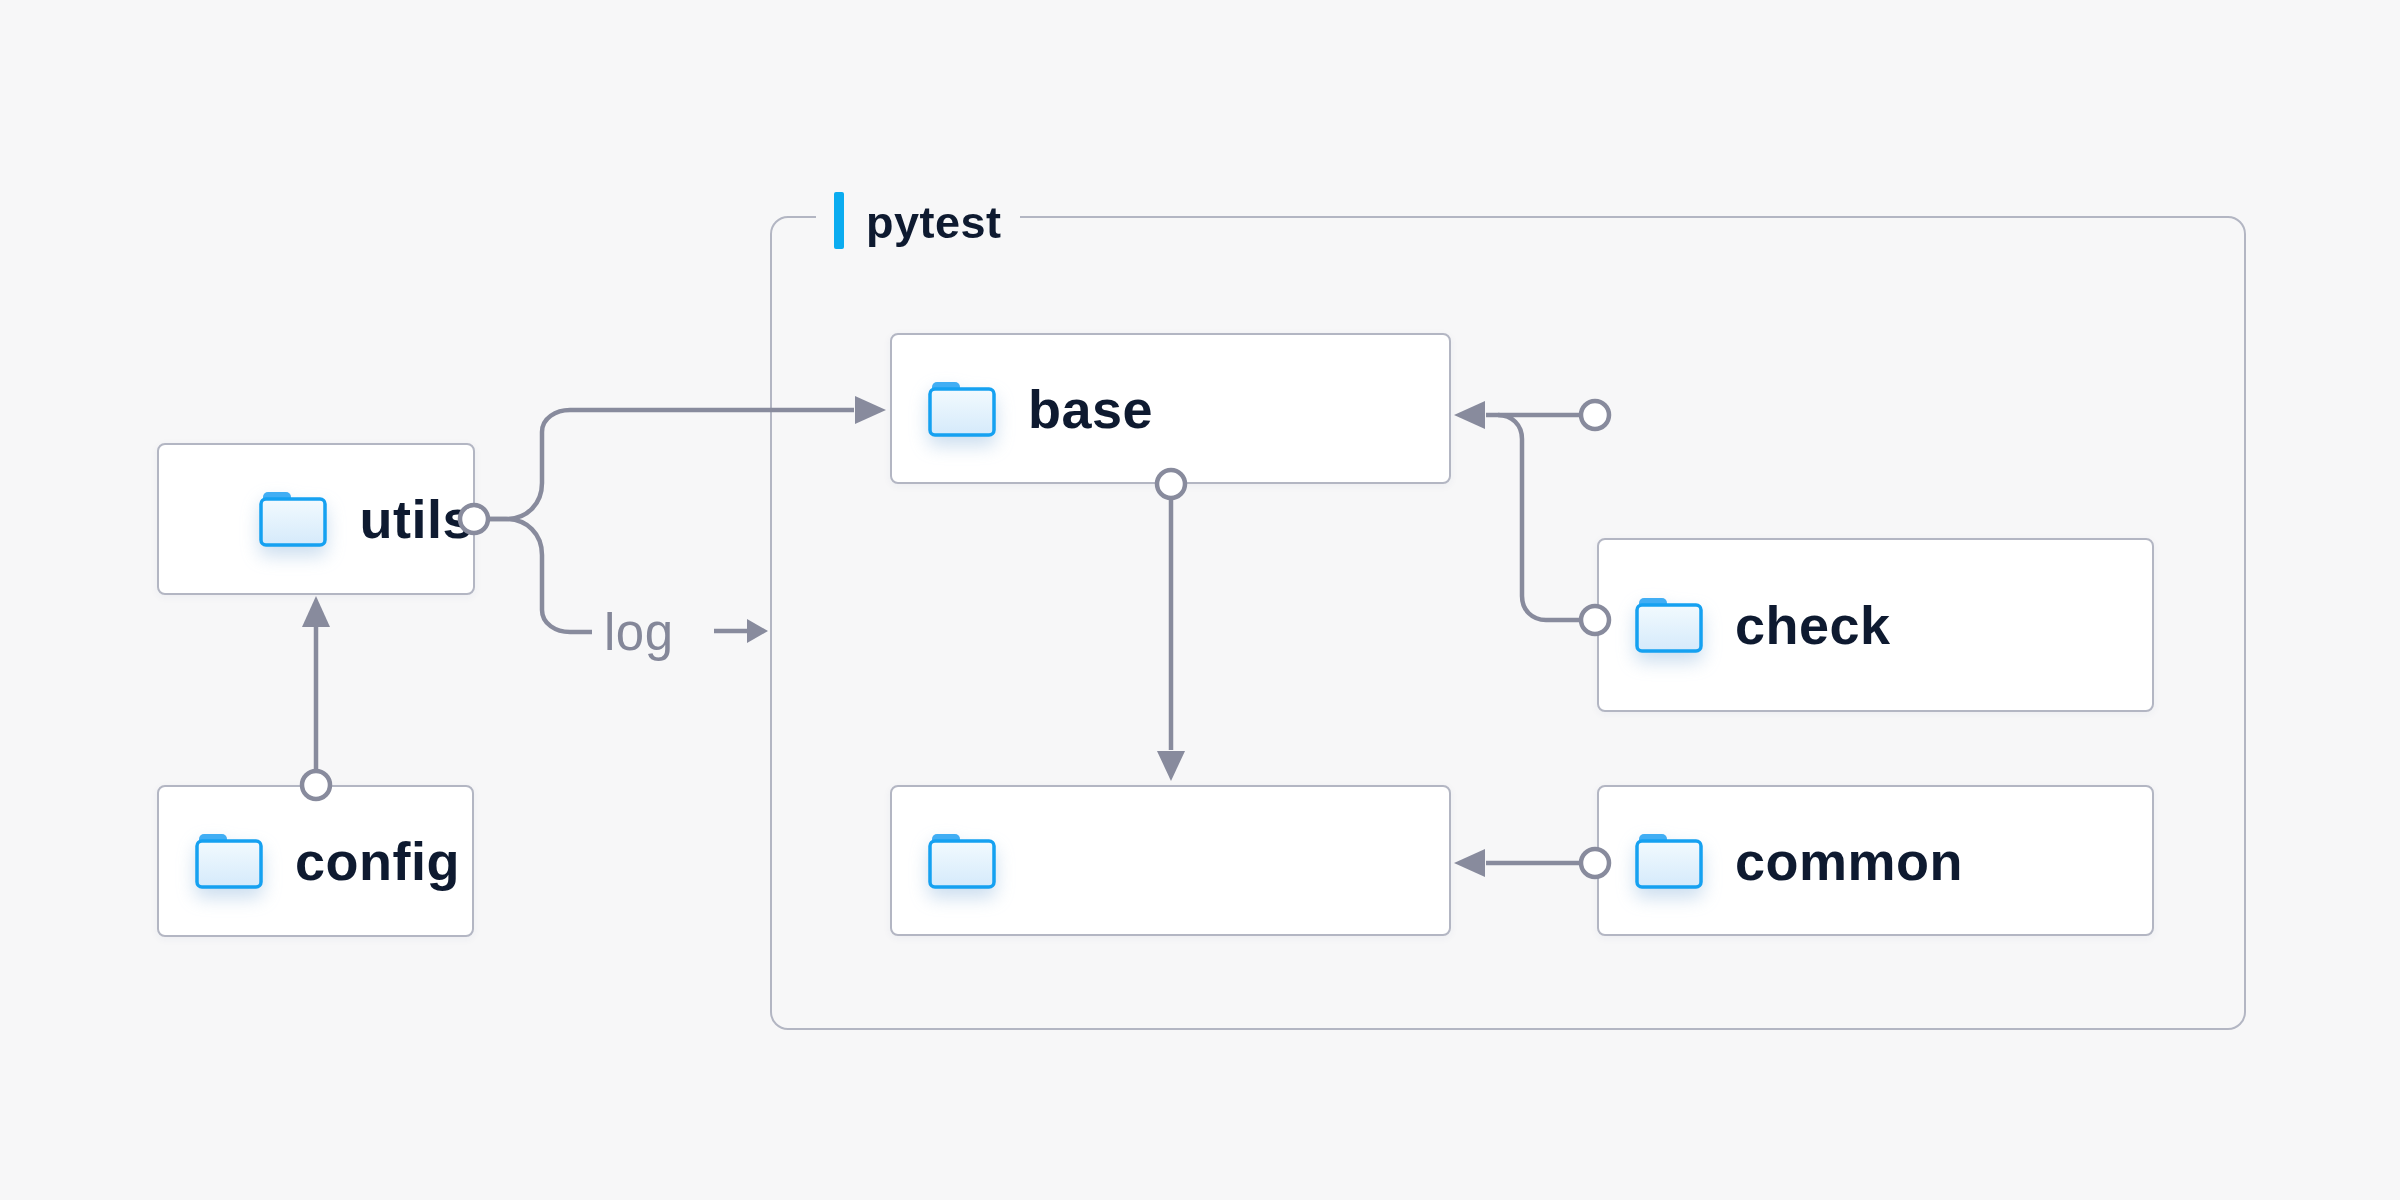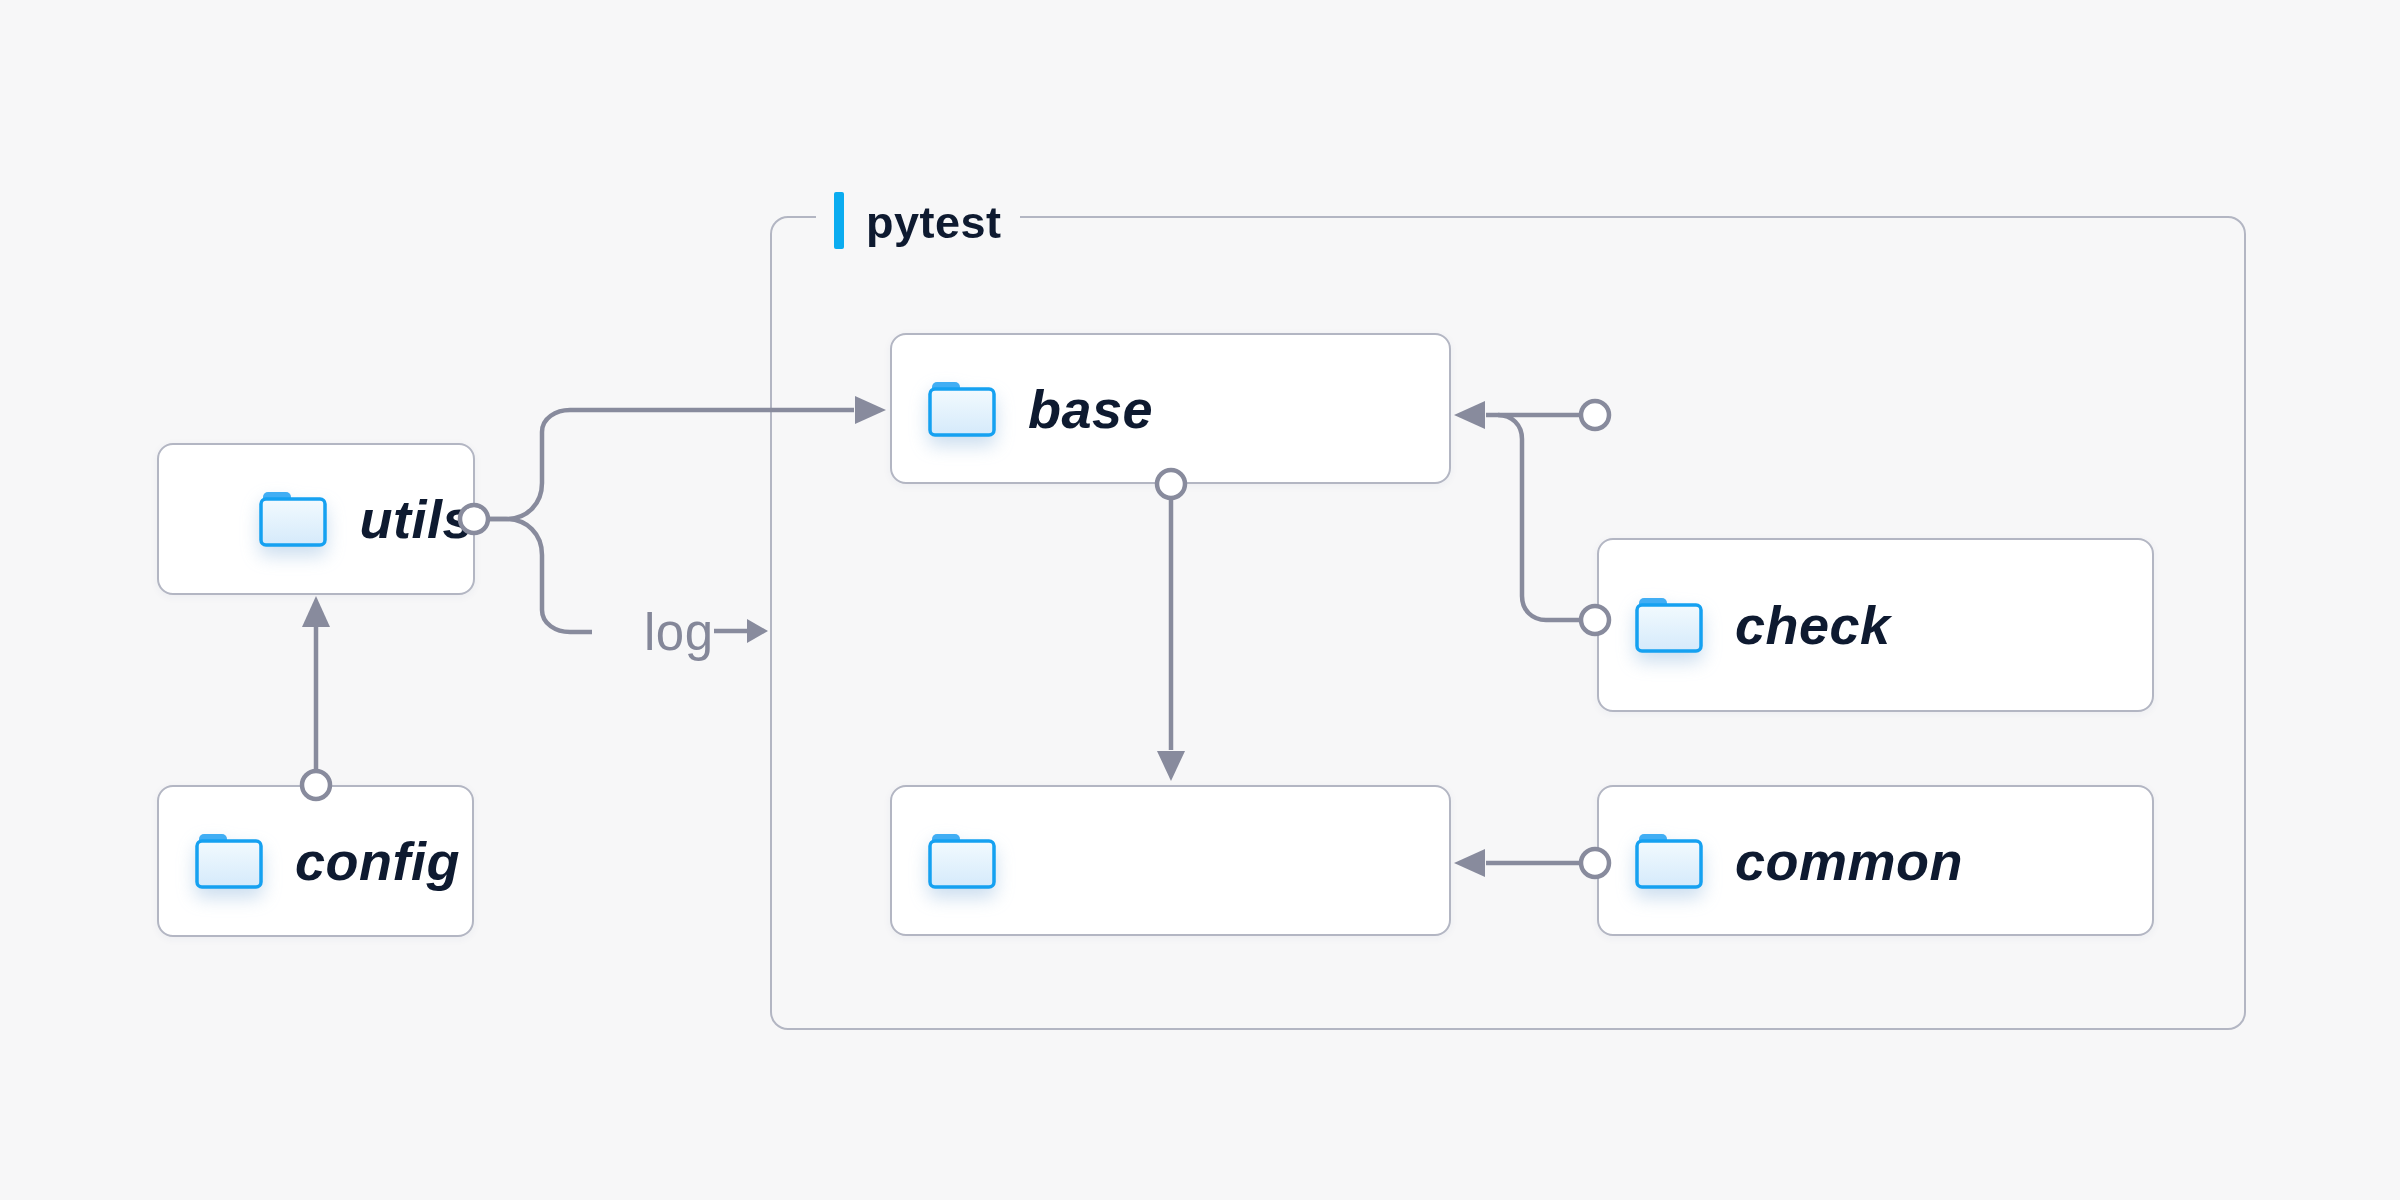--- a/index.html
+++ b/index.html
@@ -23,44 +23,43 @@
   .group-label{
     position:absolute;top:-31px;left:44px;height:62px;
     display:flex;align-items:flex-end;gap:22px;
     background:var(--bg);padding:0 18px;
   }
   .accent-bar{width:10px;height:57px;background:var(--accent);border-radius:2px;}
   .group-title{font-size:45px;font-weight:700;color:var(--ink);letter-spacing:.5px;}
   
   .node{
     position:absolute;background:var(--node-bg);
-    border:2.5px solid var(--border);border-radius:16px;
+    border:2.5px solid var(--border);border-radius:8px;
     display:flex;align-items:center;padding-left:36px;gap:32px;
     box-sizing:border-box;z-index:2;
     box-shadow:0 2px 8px rgba(40,60,110,.05);
-    font-style:italic;
   }
   .node-label{font-size:54px;font-weight:700;color:var(--ink);letter-spacing:.5px;}
   .folder-icon{display:inline-flex;filter:drop-shadow(0 9px 9px rgba(110,160,210,.35));}
   .n-utils    {left:157px;top:443px;width:318px;height:152px;justify-content:flex-end;}
   .n-config   {left:157px;top:785px;width:317px;height:152px;}
   .n-base     {left:890px;top:333px;width:561px;height:151px;}
   .n-pymilvus {left:1597px;top:333px;width:557px;height:151px;}
   .n-check    {left:1597px;top:538px;width:557px;height:174px;}
   .n-testcases{left:890px;top:785px;width:561px;height:151px;}
   .n-common   {left:1597px;top:785px;width:557px;height:151px;}
   
   svg.wires{position:absolute;left:0;top:0;z-index:3;pointer-events:none;}
   .wire path{stroke:var(--wire);stroke-width:4.5;fill:none;}
   .wire path.head{fill:var(--wire);stroke:none;}
   .wire circle{fill:var(--node-bg);stroke:var(--wire);stroke-width:4.5;}
   
   .edge-label{
     position:absolute;left:604px;top:603px;z-index:2;
-    font-size:51px;font-weight:400;color:var(--muted);letter-spacing:.5px;margin-left:40px;
+    font-size:51px;font-weight:400;color:var(--muted);letter-spacing:.5px;
   }
 </style>
 </head>
 <body>
 
 <div class="canvas">
 
   <svg class="wires" width="2400" height="1200" viewBox="0 0 2400 1200">
     <defs>
       <linearGradient id="folderGrad" x1="0" y1="0" x2="0" y2="1">

